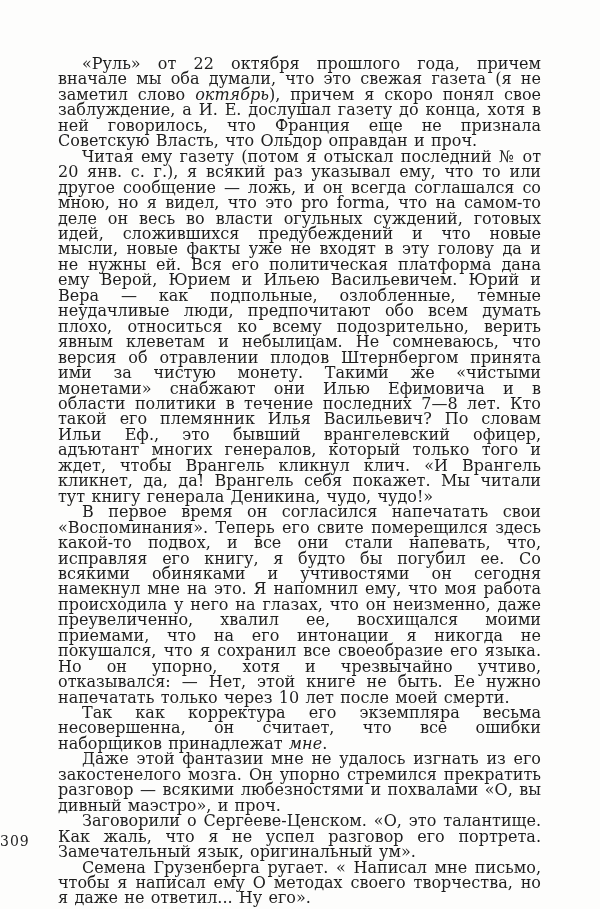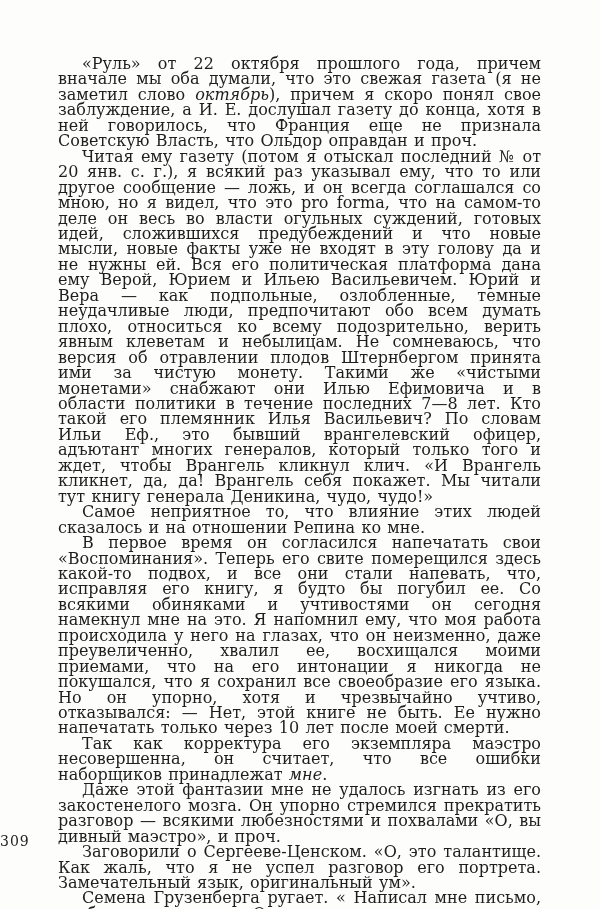--- a/index.html
+++ b/index.html
@@ -46,21 +46,20 @@
     color: #222222;
   }
 </style>
 </head>
 <body>
 
 <div class="page">
   <main class="text-block">
       <p><span>«Руль» от 22 октября прошлого года, причем вначале мы оба думали, что это свежая газета (я не заметил слово </span><span class="it">октябрь</span><span>), причем я скоро понял свое заблуждение, а И. Е. дослушал газету до конца, хотя в ней говорилось, что Франция еще не признала Советскую Власть, что Ольдор оправдан и проч.</span></p>
       <p><span>Читая ему газету (потом я отыскал последний № от 20 янв. с. г.), я всякий раз указывал ему, что то или другое сообщение — ложь, и он всегда соглашался со мною, но я видел, что это pro forma, что на самом-то деле он весь во власти огульных суждений, готовых идей, сложившихся предубеждений и что новые мысли, новые факты уже не входят в эту голову да и не нужны ей. Вся его политическая платформа дана ему Верой, Юрием и Ильею Васильевичем. Юрий и Вера — как подпольные, озлобленные, темные неудачливые люди, предпочитают обо всем думать плохо, относиться ко всему подозрительно, верить явным клеветам и небылицам. Не сомневаюсь, что версия об отравлении плодов Штернбергом принята ими за чистую монету. Такими же «чистыми монетами» снабжают они Илью Ефимовича и в области политики в течение последних 7—8 лет. Кто такой его племянник Илья Васильевич? По словам Ильи Еф., это бывший врангелевский офицер, адъютант многих генералов, который только того и ждет, чтобы Врангель кликнул клич. «И Врангель кликнет, да, да! Врангель себя покажет. Мы читали тут книгу генерала Деникина, чудо, чудо!»</span></p>
-      <p><span>Самое неприятное то, что влияние этих людей сказалось и на отношении Репина ко мне.</span></p>
       <p><span>В первое время он согласился напечатать свои «Воспоминания». Теперь его свите померещился здесь какой-то подвох, и все они стали напевать, что, исправляя его книгу, я будто бы погубил ее. Со всякими обиняками и учтивостями он сегодня намекнул мне на это. Я напомнил ему, что моя работа происходила у него на глазах, что он неизменно, даже преувеличенно, хвалил ее, восхищался моими приемами, что на его интонации я никогда не покушался, что я сохранил все своеобразие его языка. Но он упорно, хотя и чрезвычайно учтиво, отказывался: — Нет, этой книге не быть. Ее нужно напечатать только через 10 лет после моей смерти.</span></p>
-      <p><span>Так как корректура его экземпляра маэстро несовершенна, он считает, что все ошибки наборщиков принадлежат </span><span class="it">мне</span><span>.</span></p>
+      <p><span>Так как корректура его экземпляра весьма несовершенна, он считает, что все ошибки наборщиков принадлежат </span><span class="it">мне</span><span>.</span></p>
       <p><span>Даже этой фантазии мне не удалось изгнать из его закостенелого мозга. Он упорно стремился прекратить разговор — всякими любезностями и похвалами «О, вы дивный маэстро», и проч.</span></p>
       <p><span>Заговорили о Сергееве-Ценском. «О, это талантище. Как жаль, что я не успел разговор его портрета. Замечательный язык, оригинальный ум».</span></p>
       <p><span>Семена Грузенберга ругает. « Написал мне письмо, чтобы я написал ему О методах своего творчества, но я даже не ответил... Ну его».</span></p>
     </main>
   <footer class="folio">309</footer>
 </div>
 
 </body></html>

